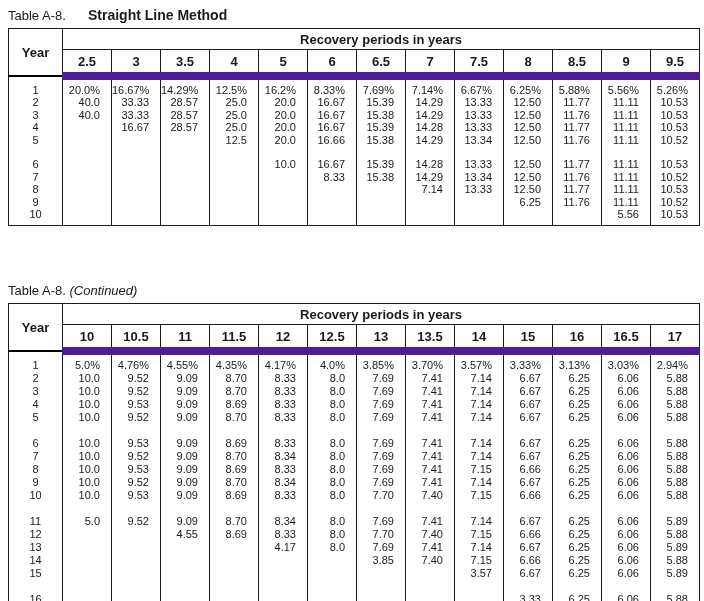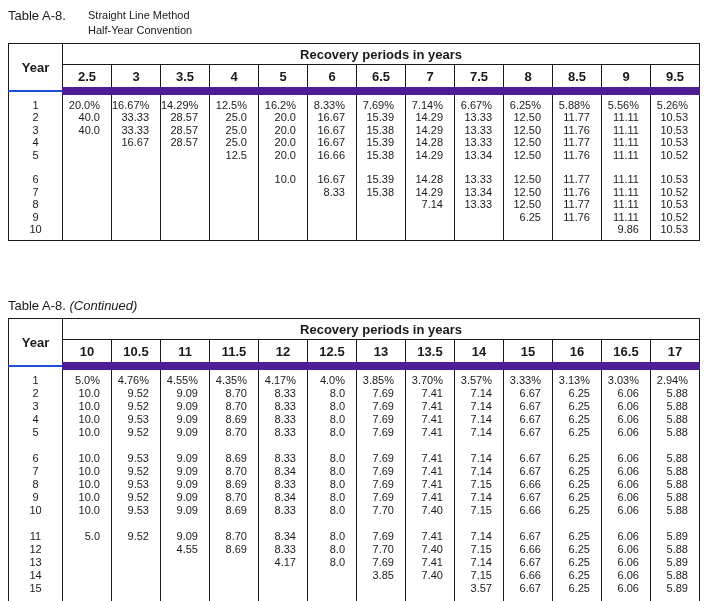--- a/index.html
+++ b/index.html
@@ -9,34 +9,34 @@
     height: 601px;
     background: #ffffff;
     font-family: "Liberation Sans", "DejaVu Sans", sans-serif;
     color: #1a1a1a;
     overflow: hidden;
   }
   .page { padding: 8px 0 0 8px; }
 
   .title-row { display: flex; align-items: flex-start; margin: 0 0 5px 0; }
   .tbl-label { font-size: 13px; width: 80px; flex: 0 0 80px; line-height: 15px; }
-  .tbl-heading { font-size: 11px; font-weight: normal; line-height: 15px; }
+  .tbl-heading { font-size: 14px; font-weight: bold; line-height: 15px; }
   .title-inline { font-size: 13px; line-height: 15px; margin-top: 32px; }
   .title-inline .cont { font-style: italic; }
 
   table.a8 {
     border-collapse: collapse;
     table-layout: fixed;
     width: 692px;
     border: 1px solid #1a1a1a;
   }
   col.yearcol { width: 54px; }
 
   th { font-size: 13px; font-weight: bold; padding: 0; text-align: center; vertical-align: middle; }
-  th.year { border-right: 1px solid #1a1a1a; border-bottom: 2px solid #1d4ed8; }
+  th.year { border-right: 1px solid #1a1a1a; border-bottom: 2px solid #000000; }
   th.span { height: 20px; border-bottom: 1px solid #1a1a1a; }
   tr.cols th { height: 22px; border-bottom: 8px solid #4c1d95; }
   tr.cols th + th { border-left: 1px solid #1a1a1a; }
 
   td { font-size: 11px; padding: 0; vertical-align: bottom; white-space: nowrap; overflow: hidden; }
   td.yearcell { text-align: center; border-right: 1px solid #1a1a1a; }
   td.num { text-align: right; padding-right: 11px; }
   td.num.pct { padding-right: 11px; }
   td.num + td.num { border-left: 1px solid #1a1a1a; }
 
@@ -52,21 +52,20 @@
 </head>
 <body>
 
 <div class="page">
 
   <div class="block1">
     <div class="title-row">
       <span class="tbl-label">Table A-8.</span>
       <span class="tbl-heading">
         <div>Straight Line Method</div>
-        <div>Half-Year Convention</div>
       </span>
     </div>
     <table class="a8 t1">
         <colgroup>
           <col class="yearcol">
           <col>
           <col>
           <col>
           <col>
           <col>
@@ -267,21 +266,21 @@
             <td class="num"></td>
             <td class="num"></td>
             <td class="num"></td>
             <td class="num"></td>
             <td class="num"></td>
             <td class="num"></td>
             <td class="num"></td>
             <td class="num"></td>
             <td class="num"></td>
             <td class="num"></td>
-            <td class="num">9.86</td>
+            <td class="num">5.56</td>
             <td class="num">10.53</td>
           </tr>
         </tbody>
       </table>
   </div>
 
   <div class="block2">
     <div class="title-row">
       <span class="title-inline"><span>Table A-8.</span> <span class="cont">(Continued)</span></span>
     </div>

